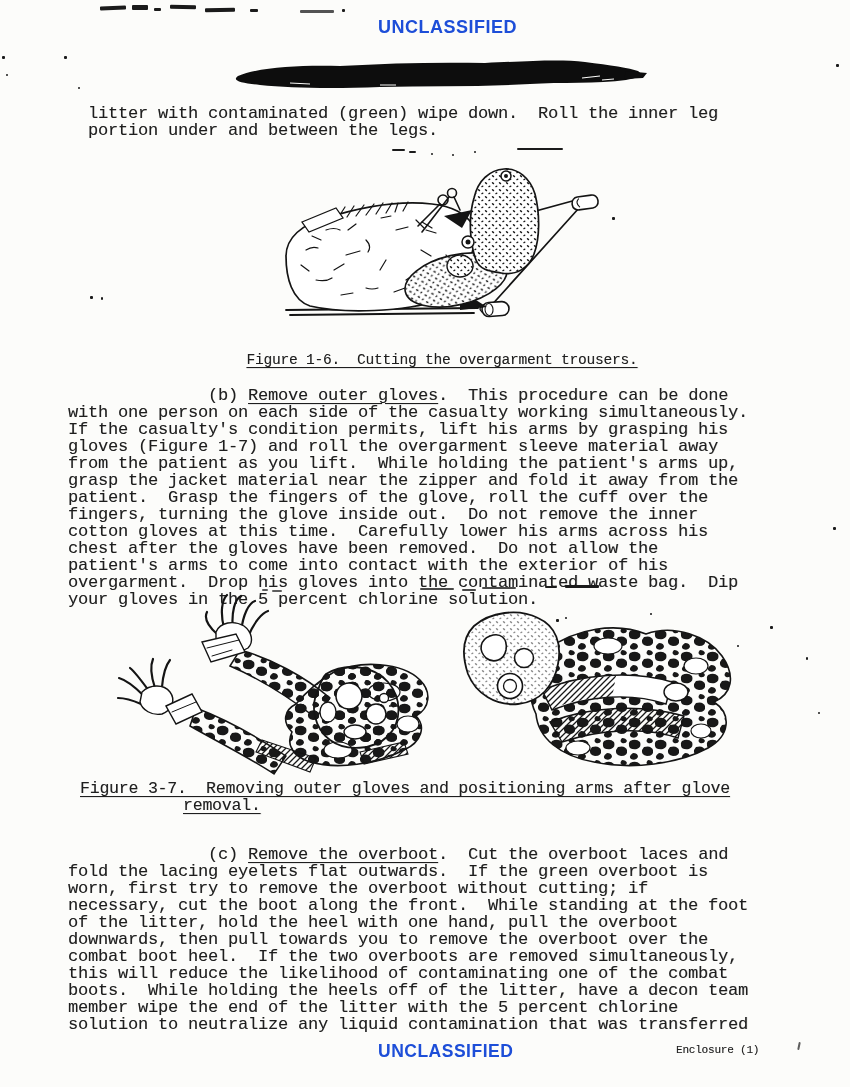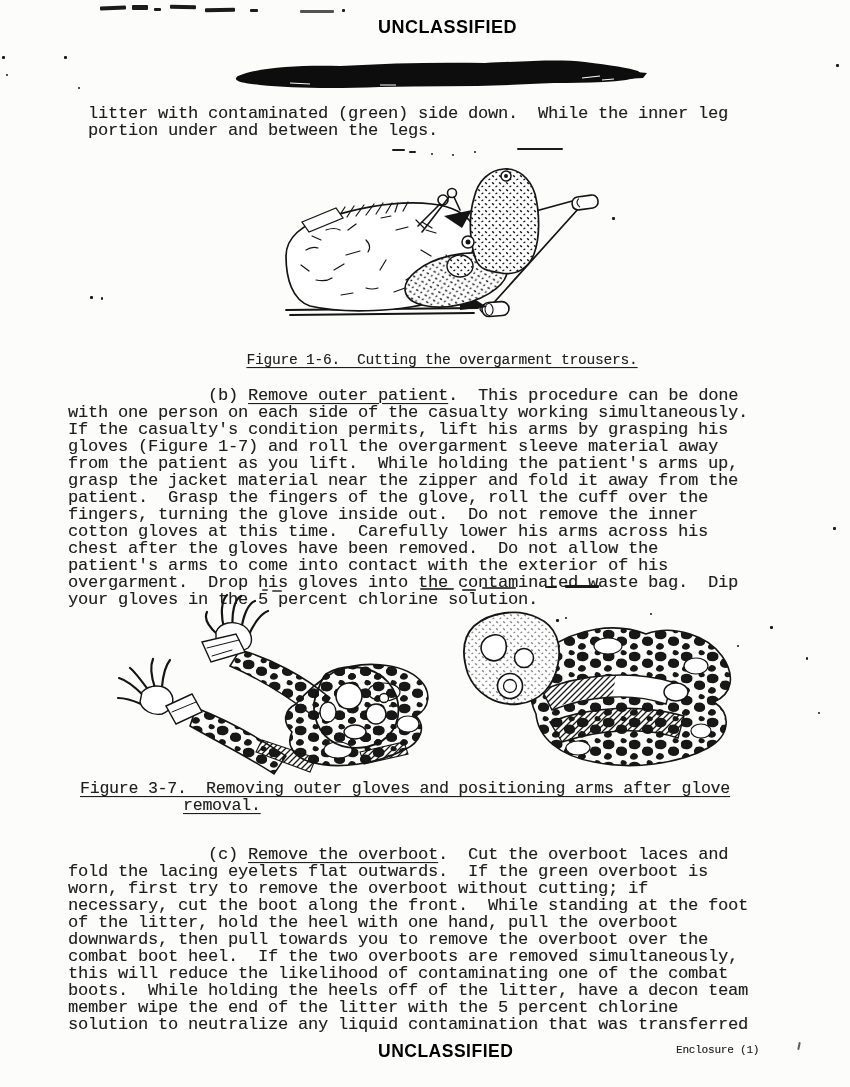--- a/index.html
+++ b/index.html
@@ -1,21 +1,21 @@
 <!DOCTYPE html>
 <html><head>
 <meta charset="utf-8">
 <style>
   html,body{margin:0;padding:0;background:#d8d8d4;}
   .page{position:relative;width:850px;height:1087px;background:#fcfcfa;overflow:hidden;
         font-family:"Liberation Mono",monospace;color:#1e1e1e;}
   .abs{position:absolute;}
   .mono{white-space:pre-wrap;font-size:17px;line-height:17px;letter-spacing:-0.2px;
         text-shadow:0.3px 0.3px 0 rgba(25,25,25,0.35);}
-  .clsf{font-family:"Liberation Sans",sans-serif;font-weight:bold;color:#000000;
+  .clsf{font-family:"Liberation Sans",sans-serif;font-weight:bold;color:#1d4ed8;
         letter-spacing:0.5px;}
   .u{text-decoration:underline;text-underline-offset:3px;text-decoration-thickness:1.2px;}
   .cap{white-space:pre;font-size:14.5px;letter-spacing:-0.2px;
        text-shadow:0.3px 0.3px 0 rgba(25,25,25,0.35);}
   .cap7{white-space:pre;font-size:16.5px;letter-spacing:-0.2px;
        text-shadow:0.3px 0.3px 0 rgba(25,25,25,0.35);}
   .smudge{position:absolute;background:#1b1b1b;border-radius:1px;}
   svg{display:block;}
 </style>
 </head>
@@ -45,21 +45,21 @@
 
   <svg class="abs" style="top:54px;left:230px;" width="420" height="40" viewBox="0 0 420 40">
     <path d="M8 22 C30 13 70 11 110 12 C160 9 210 8 255 9 C300 7 330 5 355 8
              C380 11 400 14 408 17 C413 20 410 24 396 26 C368 30 330 28 300 30
              C250 33 200 32 150 33 C100 35 60 34 30 31 C12 29 1 27 8 22 Z" fill="#0d0d0d"></path>
     <path d="M396 17 L417 19 L413 24 L394 25 Z" fill="#0d0d0d"></path>
     <path d="M352 24 l18 -2 M372 26 l12 -1" stroke="#fcfcfa" stroke-width="1.2" fill="none"></path>
     <path d="M60 29 l20 1 M150 31 l16 0" stroke="#fcfcfa" stroke-width="1" fill="none"></path>
   </svg>
 
-  <div class="abs mono" style="top:105px;left:88px;width:740px;">litter with contaminated (green) side down.  While the inner leg
+  <div class="abs mono" style="top:105px;left:88px;width:740px;">litter with contaminated (green) wipe down.  Roll the inner leg
 portion under and between the legs.</div>
 
   <svg class="abs" style="top:160px;left:246px;" width="404" height="172" viewBox="0 0 404 172">
     <g stroke="#141414" fill="none" stroke-linecap="round">
 
       <path d="M40 150 L232 148 M44 155 L228 153" stroke-width="1.8"></path>
       <path d="M236 152 q-5 -4 2 -7" stroke-width="1.4"></path>
       <path d="M198 76 L330 40" stroke-width="1.7"></path>
       <path d="M243 148 L333 48" stroke-width="1.7"></path>
       <g transform="rotate(-8 339 42)">
@@ -107,21 +107,21 @@
       <circle cx="222" cy="82" r="6" fill="#fff" stroke-width="1.5"></circle>
       <circle cx="222" cy="82" r="2.5" fill="#141414" stroke="none"></circle>
     </g>
   </svg>
 
   <div class="abs cap" style="top:336px;left:0;width:850px;text-align:center;">
     <span class="u">Figure 1-6.  Cutting the overgarment trousers.</span>
   </div>
 
   <div class="abs mono" style="top:370px;left:68px;width:745px;">
-    <span>          (b) </span><span class="u">Remove outer patient</span><span>.  This procedure can be done
+    <span>          (b) </span><span class="u">Remove outer gloves</span><span>.  This procedure can be done
 with one person on each side of the casualty working simultaneously.
 If the casualty's condition permits, lift his arms by grasping his
 gloves (Figure 1-7) and roll the overgarment sleeve material away
 from the patient as you lift.  While holding the patient's arms up,
 grasp the jacket material near the zipper and fold it away from the
 patient.  Grasp the fingers of the glove, roll the cuff over the
 fingers, turning the glove inside out.  Do not remove the inner
 cotton gloves at this time.  Carefully lower his arms across his
 chest after the gloves have been removed.  Do not allow the
 patient's arms to come into contact with the exterior of his

